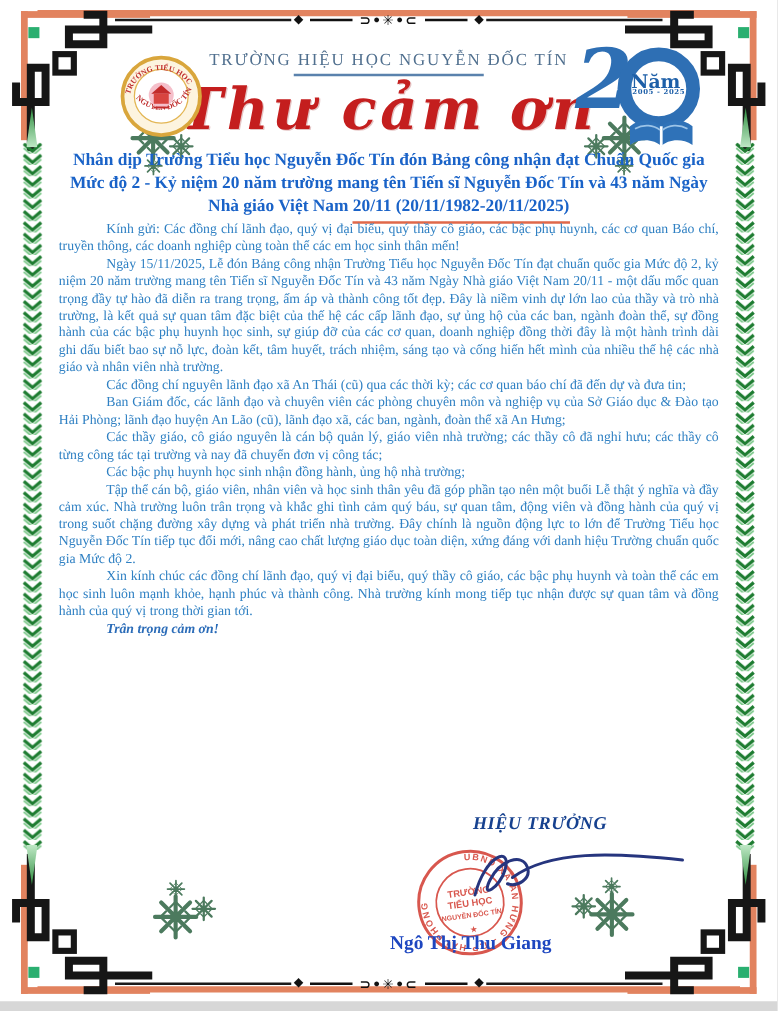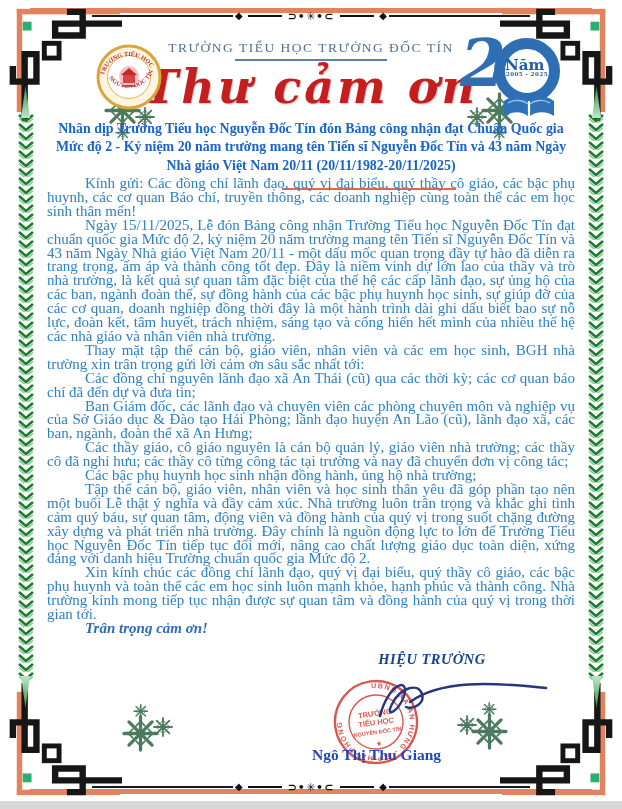--- a/index.html
+++ b/index.html
@@ -59,24 +59,24 @@
   .anniv .zero{position:absolute;left:34px;top:2px;width:44px;height:44px;
          border:11px solid #2e6fb4;border-radius:50%;background:#fff;}
   .anniv .num-label{position:absolute;left:0;right:0;top:7px;text-align:left;
          font-size:15px;font-weight:bold;color:#1d5fa8;}
   .anniv .years{position:absolute;left:0;right:0;top:22px;text-align:center;
          font-size:5.5px;font-weight:bold;color:#1d5fa8;letter-spacing:.5px;}
   .anniv .book{position:absolute;left:42px;top:58px;}
   
   .subtitle{position:absolute;top:120px;left:51px;right:51px;text-align:center;
         font-weight:bold;font-size:13.9px;line-height:1.32;color:#1a63c8;}
-  .subtitle .ul{border-bottom:2px solid #e0684a;padding-bottom:15px;}
+  .subtitle .ul{border-bottom:2px solid #e0684a;padding-bottom:4px;}
   
   .body-text{position:absolute;top:177px;left:47px;right:47px;
-        font-size:15px;line-height:13.9px;text-align:justify;color:#2f80c3;}
+        font-size:11px;line-height:13.9px;text-align:justify;color:#2f80c3;}
   .body-text p{margin:0;text-indent:38px;}
   .closing{font-weight:bold;font-style:italic;color:#2b6cb8;margin:0;text-indent:38px;}
   
   .sig-title{position:absolute;top:651px;left:322px;width:220px;text-align:center;
         font-weight:bold;font-size:14.5px;color:#16418f;letter-spacing:.5px;font-style:italic;}
   .stamp{position:absolute;left:330px;top:676px;transform:rotate(-8deg);opacity:.92;}
   .scribble{position:absolute;left:366px;top:668px;}
   .sig-name{position:absolute;top:746px;left:312px;width:240px;
         font-weight:bold;font-size:15.5px;color:#1d46c0;}
 </style>
@@ -167,21 +167,21 @@
     <use href="#flake" transform="translate(6,6) scale(1.1)"></use>
       <use href="#flake" transform="translate(36,20) scale(0.6)"></use>
       <use href="#flake" transform="translate(16,38) scale(0.45)"></use>
   </svg>
   <svg class="leaves lv-br" viewBox="0 0 64 64">
     <use href="#flake" transform="translate(6,6) scale(1.1)"></use>
       <use href="#flake" transform="translate(36,20) scale(0.6)"></use>
       <use href="#flake" transform="translate(16,38) scale(0.45)"></use>
   </svg>
 
-  <div class="org2">TRƯỜNG TIỂU HỌC TRƯỞNG ĐỐC TÍN</div>
+  <div class="org2">TRƯỜNG HIỆU HỌC NGUYỄN ĐỐC TÍN</div>
   <div class="org-underline"></div>
   <div class="letter-title">Thư cảm ơn</div>
 
   <svg class="school-logo" viewBox="0 0 66 66">
     <circle cx="33" cy="33" r="31" fill="#fdf4df" stroke="#d9a63c" stroke-width="3"></circle>
     <circle cx="33" cy="33" r="21.5" fill="#ffffff" stroke="#e3b654" stroke-width="1"></circle>
     <defs>
       <path id="arcTop" d="M 7 38 A 26 26 0 0 1 59 38"></path>
       <path id="arcBot" d="M 9 28 A 26 26 0 0 0 57 28"></path>
     </defs>
@@ -210,21 +210,20 @@
     </svg>
   </div>
 
   <div class="subtitle">
     <span>Nhân dịp Trường Tiểu học Nguyễn Đốc Tín đón Bảng công nhận đạt Chuẩn Quốc gia Mức độ 2 - Kỷ niệm 20 năm trường mang tên Tiến sĩ Nguyễn Đốc Tín và 43 năm Ngày Nhà giáo Việt Nam </span><span class="ul">20/11 (20/11/1982-20/11/2025)</span>
   </div>
 
   <div class="body-text">
     <p>Kính gửi: Các đồng chí lãnh đạo, quý vị đại biểu, quý thầy cô giáo, các bậc phụ huynh, các cơ quan Báo chí, truyền thông, các doanh nghiệp cùng toàn thể các em học sinh thân mến!</p>
     <p>Ngày 15/11/2025, Lễ đón Bảng công nhận Trường Tiểu học Nguyễn Đốc Tín đạt chuẩn quốc gia Mức độ 2, kỷ niệm 20 năm trường mang tên Tiến sĩ Nguyễn Đốc Tín và 43 năm Ngày Nhà giáo Việt Nam 20/11 - một dấu mốc quan trọng đầy tự hào đã diễn ra trang trọng, ấm áp và thành công tốt đẹp. Đây là niềm vinh dự lớn lao của thầy và trò nhà trường, là kết quả sự quan tâm đặc biệt của thế hệ các cấp lãnh đạo, sự ủng hộ của các ban, ngành đoàn thể, sự đồng hành của các bậc phụ huynh học sinh, sự giúp đỡ của các cơ quan, doanh nghiệp đồng thời đây là một hành trình dài ghi dấu biết bao sự nỗ lực, đoàn kết, tâm huyết, trách nhiệm, sáng tạo và cống hiến hết mình của nhiều thế hệ các nhà giáo và nhân viên nhà trường.</p>
-    <p>Thay mặt tập thể cán bộ, giáo viên, nhân viên và các em học sinh, BGH nhà trường xin trân trọng gửi lời cảm ơn sâu sắc nhất tới:</p>
     <p>Các đồng chí nguyên lãnh đạo xã An Thái (cũ) qua các thời kỳ; các cơ quan báo chí đã đến dự và đưa tin;</p>
     <p>Ban Giám đốc, các lãnh đạo và chuyên viên các phòng chuyên môn và nghiệp vụ của Sở Giáo dục &amp; Đào tạo Hải Phòng; lãnh đạo huyện An Lão (cũ), lãnh đạo xã, các ban, ngành, đoàn thể xã An Hưng;</p>
     <p>Các thầy giáo, cô giáo nguyên là cán bộ quản lý, giáo viên nhà trường; các thầy cô đã nghỉ hưu; các thầy cô từng công tác tại trường và nay đã chuyển đơn vị công tác;</p>
     <p>Các bậc phụ huynh học sinh nhận đồng hành, ủng hộ nhà trường;</p>
     <p>Tập thể cán bộ, giáo viên, nhân viên và học sinh thân yêu đã góp phần tạo nên một buổi Lễ thật ý nghĩa và đầy cảm xúc. Nhà trường luôn trân trọng và khắc ghi tình cảm quý báu, sự quan tâm, động viên và đồng hành của quý vị trong suốt chặng đường xây dựng và phát triển nhà trường. Đây chính là nguồn động lực to lớn để Trường Tiểu học Nguyễn Đốc Tín tiếp tục đổi mới, nâng cao chất lượng giáo dục toàn diện, xứng đáng với danh hiệu Trường chuẩn quốc gia Mức độ 2.</p>
     <p>Xin kính chúc các đồng chí lãnh đạo, quý vị đại biểu, quý thầy cô giáo, các bậc phụ huynh và toàn thể các em học sinh luôn mạnh khỏe, hạnh phúc và thành công. Nhà trường kính mong tiếp tục nhận được sự quan tâm và đồng hành của quý vị trong thời gian tới.</p>
     <p class="closing">Trân trọng cảm ơn!</p>
   </div>
 
   <div class="sig-title">HIỆU TRƯỞNG</div>

